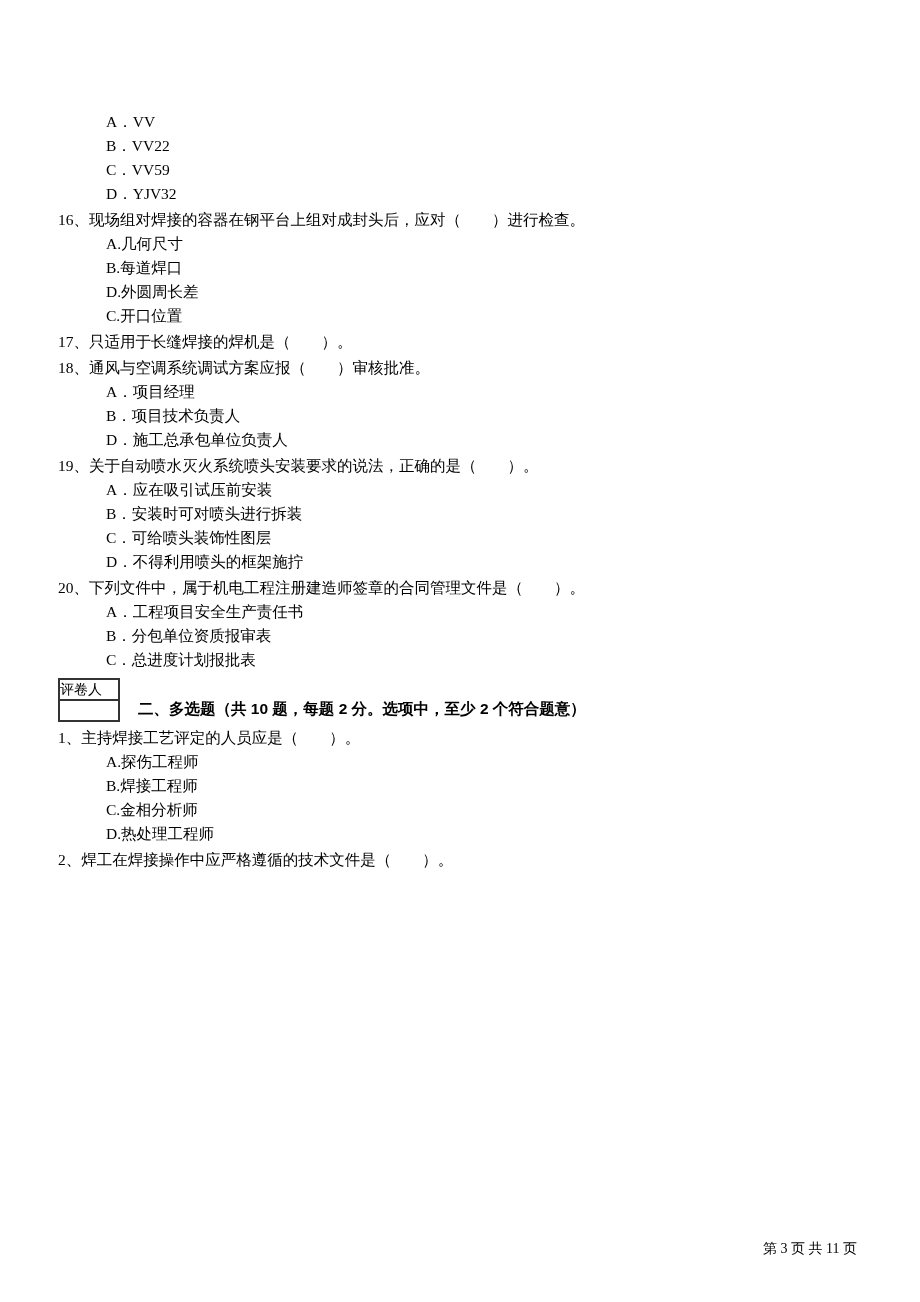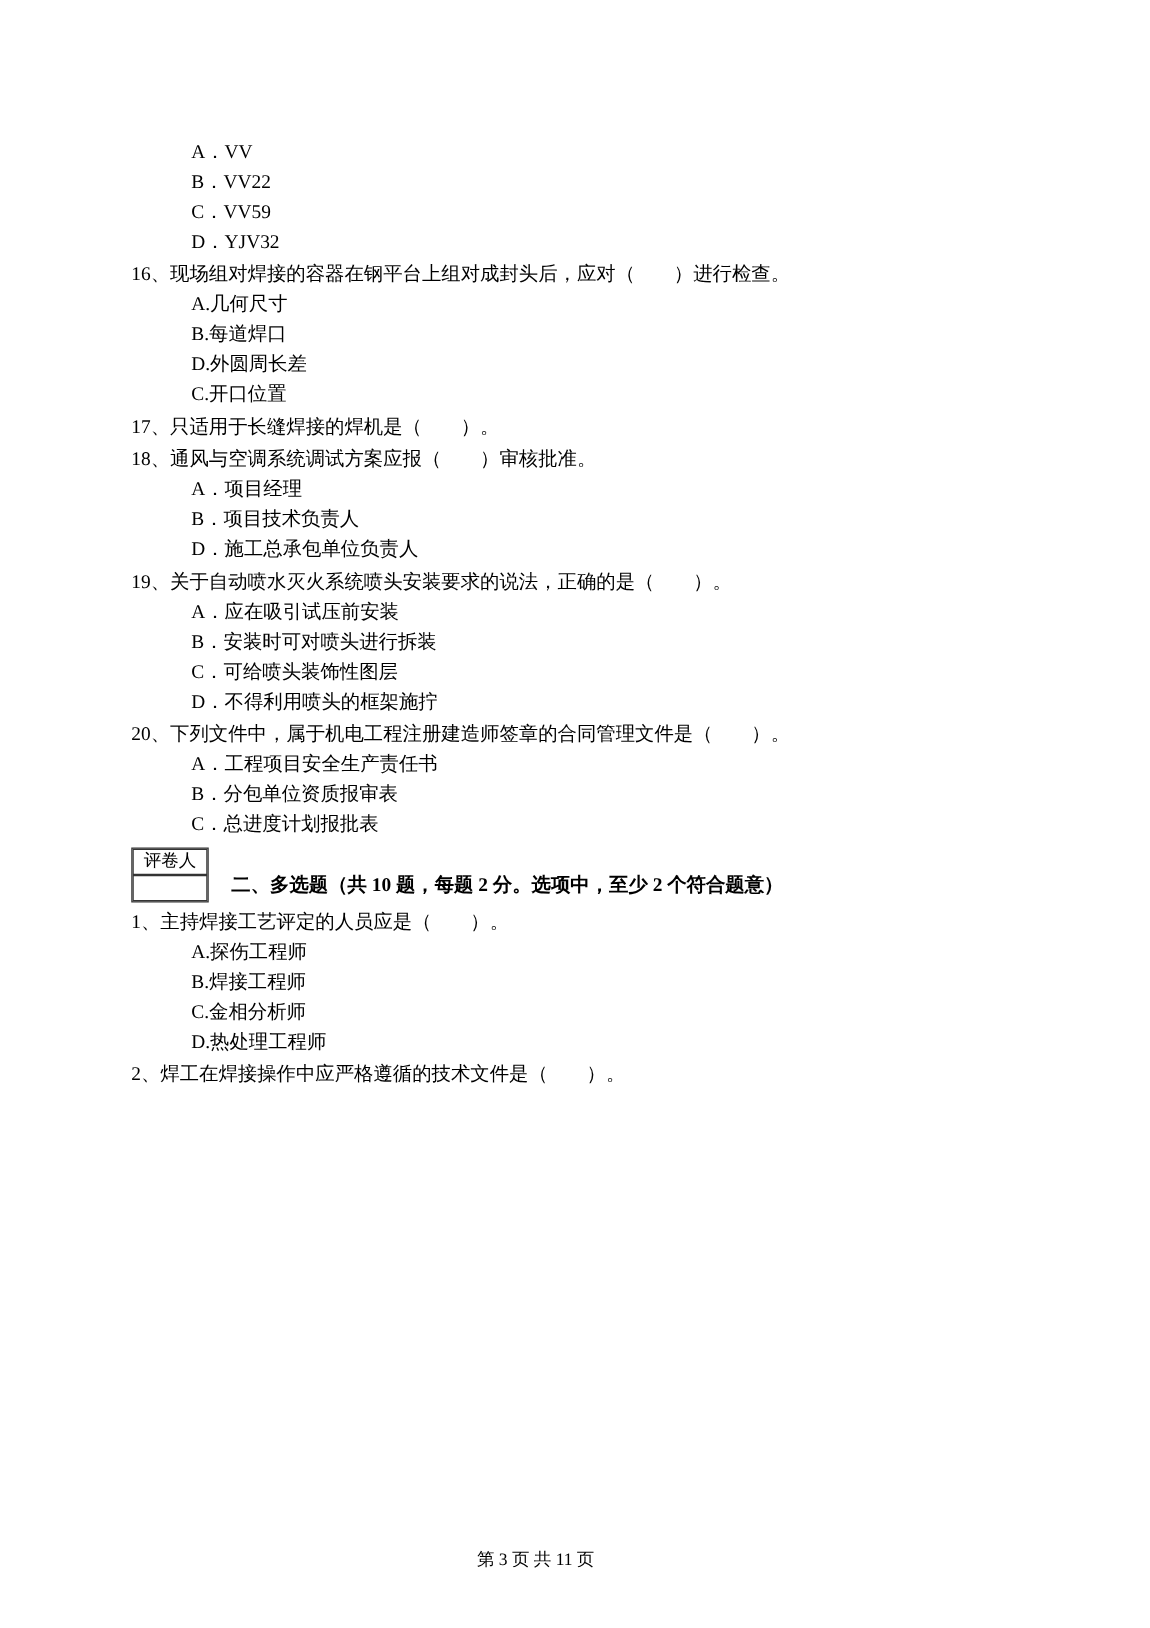--- a/index.html
+++ b/index.html
@@ -7,21 +7,21 @@
       padding: 0;
       background: #fff;
       font-family: "SimSun", "宋体", serif;
       font-size: 15.5px;
       line-height: 1.55;
       color: #000;
     }
     .page {
       width: 857px;
       min-height: 1302px;
-      padding: 110px 115px 40px 105px;
+      padding: 110px 115px 40px 58px;
       box-sizing: border-box;
       position: relative;
     }
     .option-indent {
       padding-left: 48px;
     }
     .option{
       margin-bottom: 0;
     }
     .question-line {
@@ -30,43 +30,42 @@
     .grader-box {
       border: 1px solid #333;
       display: inline-block;
       margin-top: 6px;
     }
     .grader-box td {
       border: 1px solid #333;
       width: 58px;
       height: 19px;
       font-size: 14px;
-      text-align: center;
+      text-align: left;
       padding: 0;
       line-height: 19px;
     }
     .section-heading {
       font-weight: bold;
       font-family: "SimHei", "黑体", sans-serif;
     }
     .section-row {
       display:flex;
       align-items:flex-end;
       gap:18px;
     }
     .section-row .section-heading{
       padding-bottom:1px;
-      font-family:Liberation Serif, serif;
     }
     .footer {
       position: absolute;
       width: 100%;
       left: 0;
       bottom: 42px;
-      text-align: center;
+      text-align: right;
       font-size: 14px;
     }
   </style>
 </head>
 <body>
 
 <div class="page">
 
   <div class="option-indent">
     <div class="option">A．VV</div>

